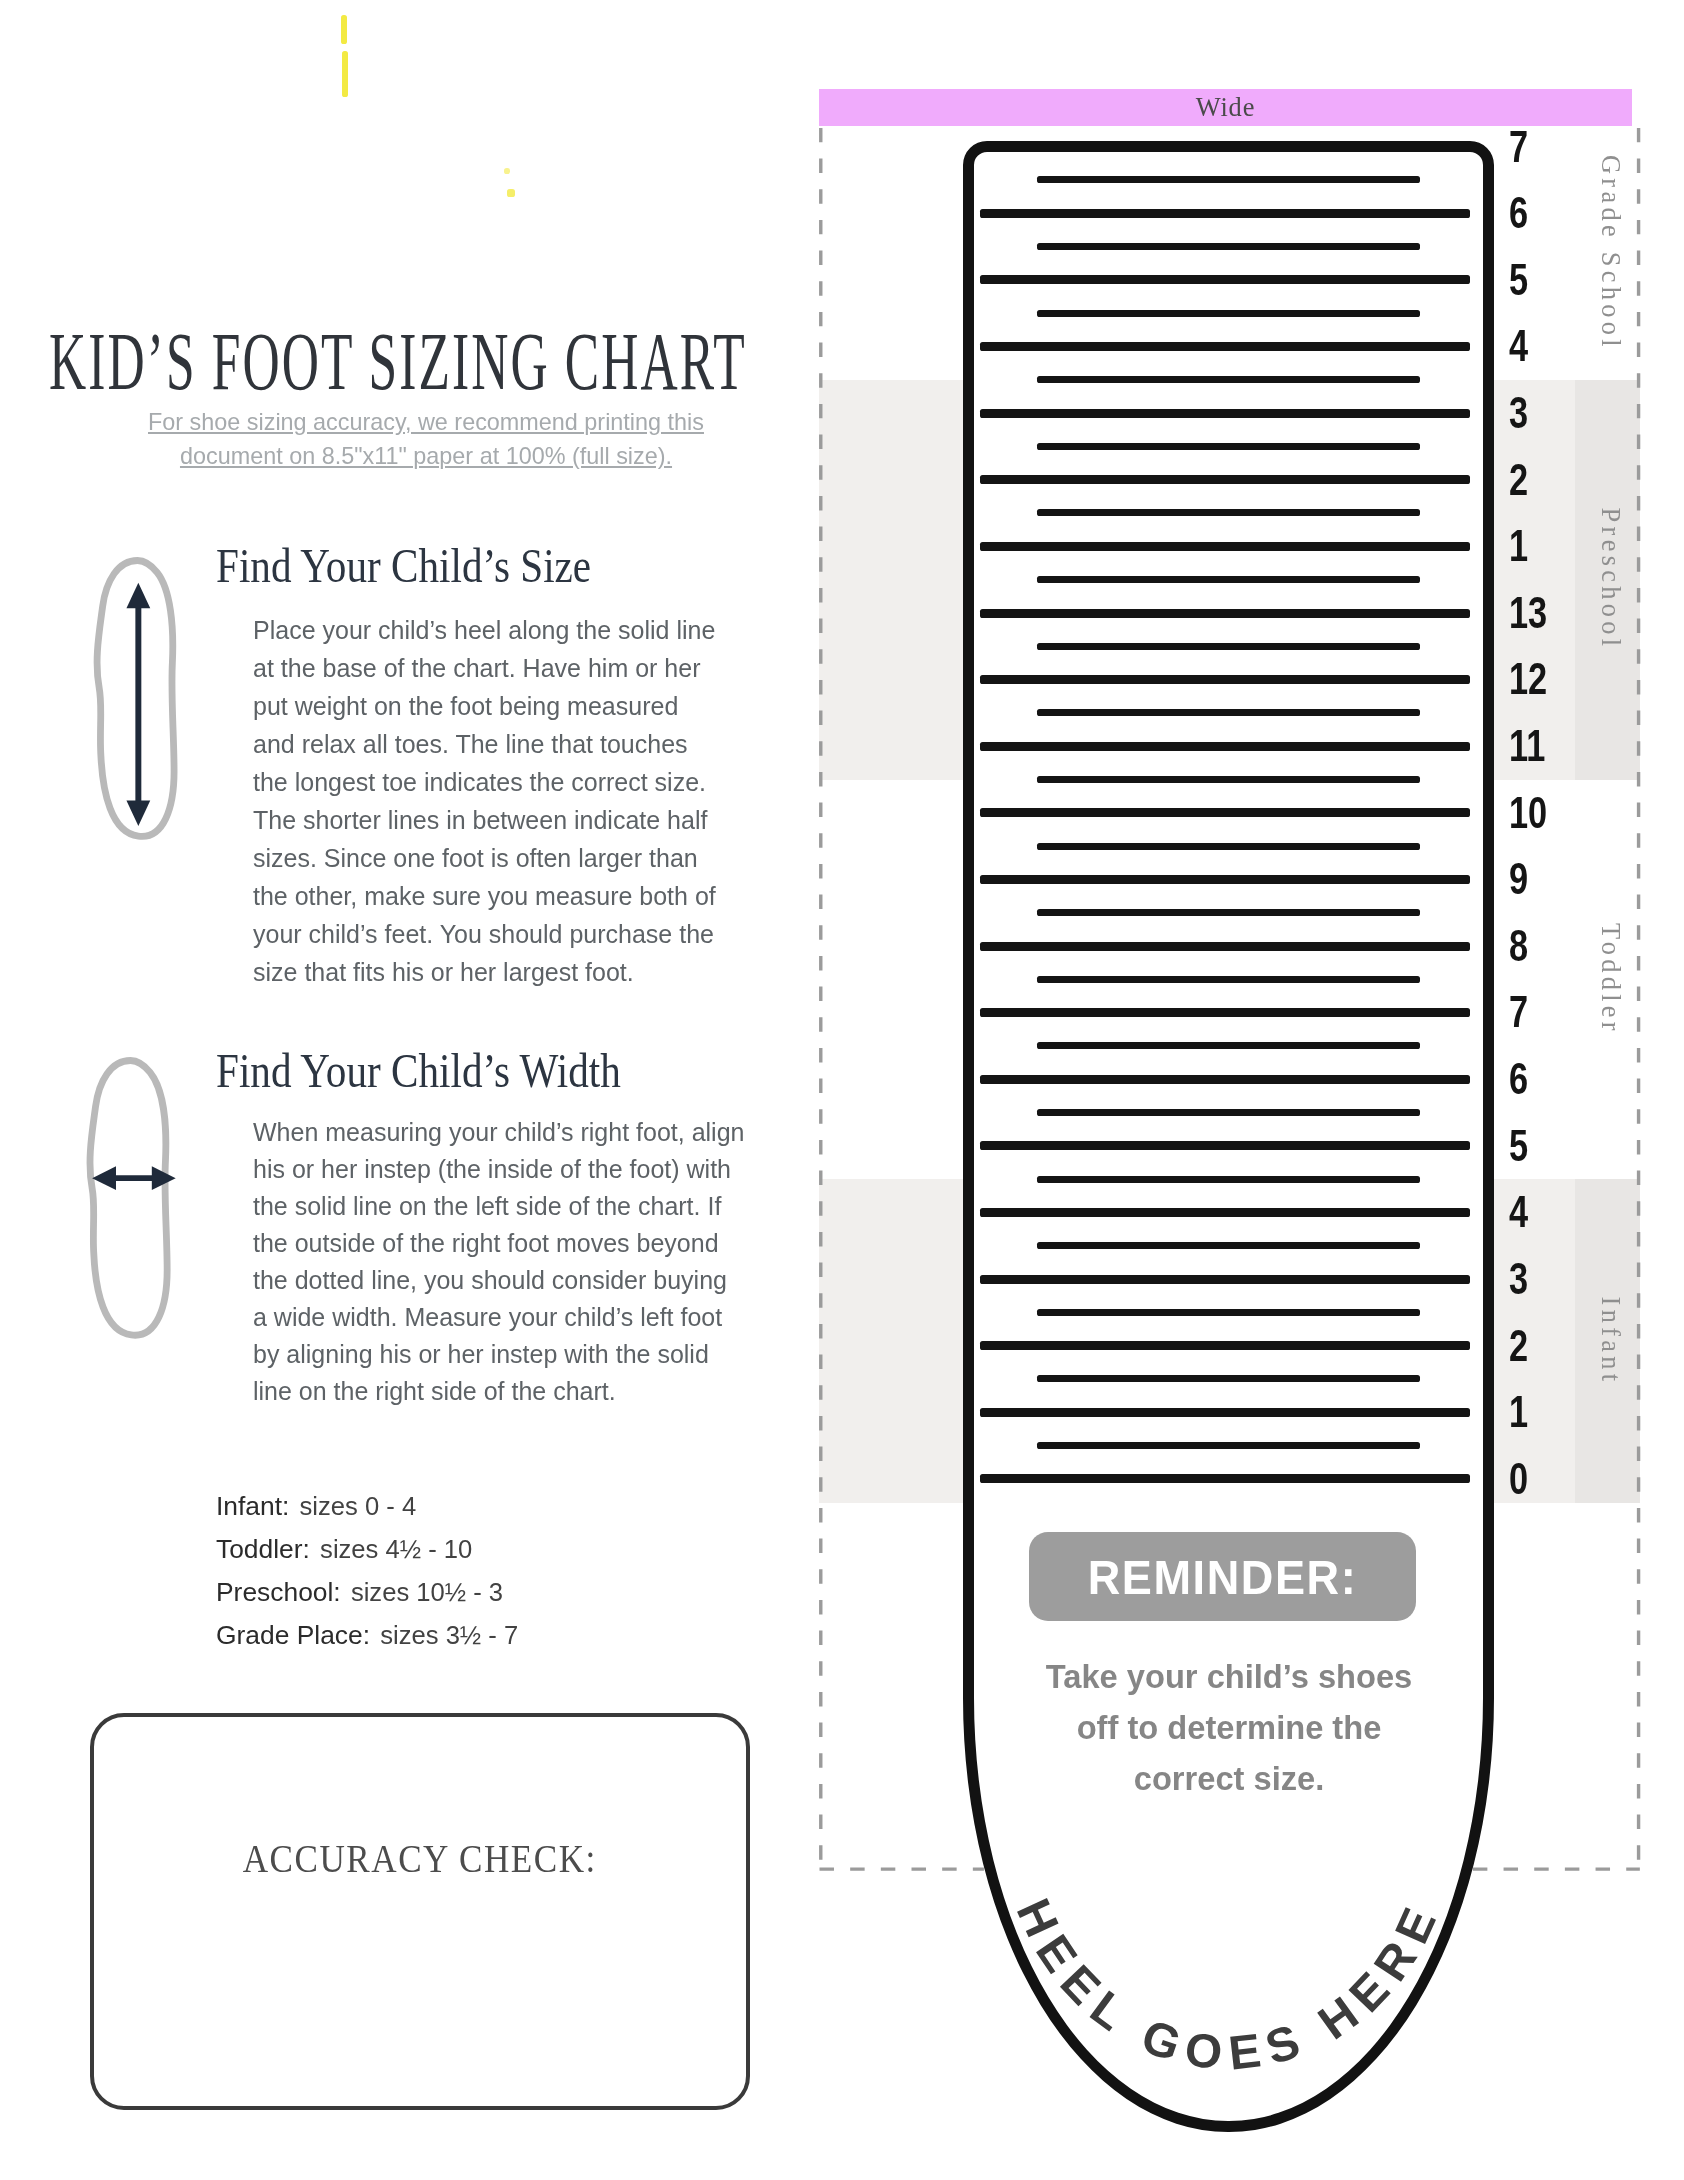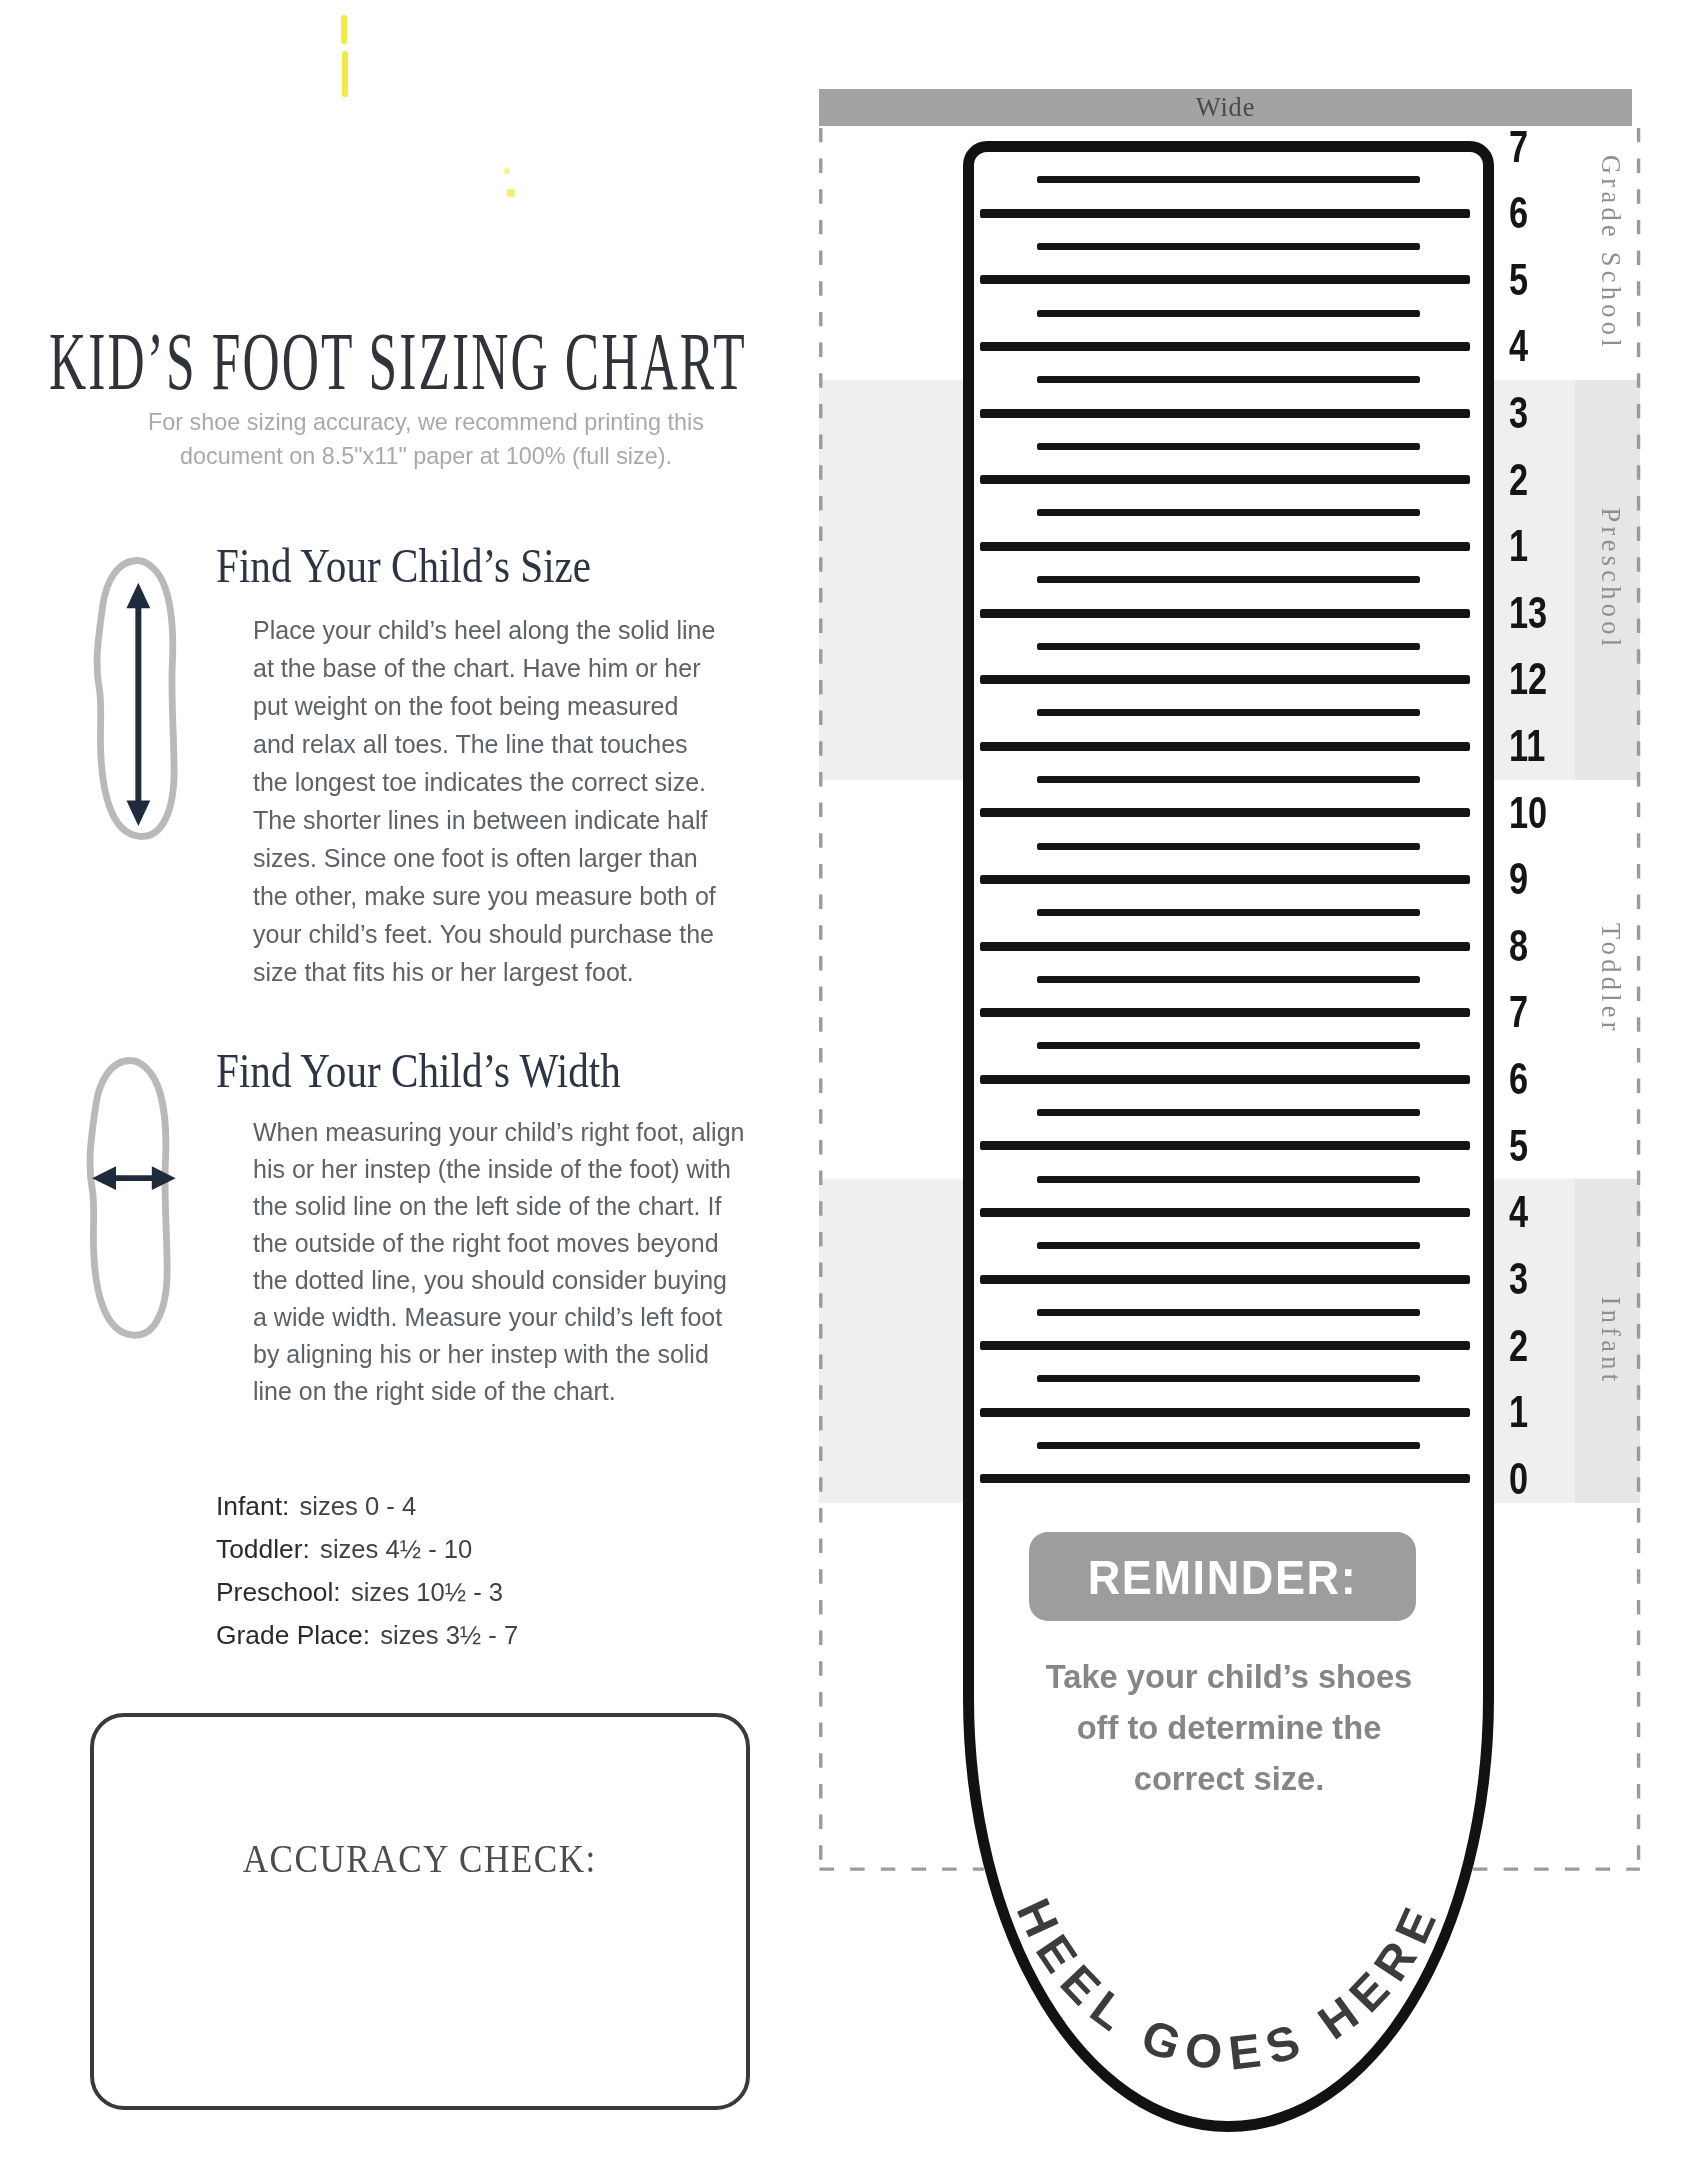--- a/index.html
+++ b/index.html
@@ -5,21 +5,21 @@
   html,body{margin:0;padding:0;background:#ffffff;}
   body{width:1685px;height:2181px;position:relative;overflow:hidden;
        font-family:"Liberation Sans",sans-serif;}
   .abs{position:absolute;}
 
   
   .doc-title{left:49px;top:313px;font-family:"Liberation Serif",serif;
     font-size:83px;font-weight:400;color:#30343a;letter-spacing:3.4px;
     white-space:nowrap;transform:scaleX(0.62);transform-origin:left top;}
   .doc-subtitle{left:51px;top:405px;width:750px;text-align:center;
-    font-size:23.4px;line-height:34px;color:#a6aaad;white-space:pre-line;}
+    font-size:23.4px;line-height:34px;color:#a6aaad;white-space:pre-line;text-decoration:underline;}
   .sec-heading{font-family:"Liberation Serif",serif;font-size:49px;
     color:#2c3541;white-space:nowrap;transform:scaleX(0.84);
     transform-origin:left top;font-weight:500;}
   .sec-body{width:579px;font-size:25px;color:#5d6266;white-space:pre-line;margin-left:37px;}
   #find-size-heading{left:216px;top:537px;}
   #find-size-body{left:216px;top:611px;line-height:38px;}
   #find-width-heading{left:216px;top:1042px;}
   #find-width-body{left:216px;top:1114px;line-height:37px;}
 
   .legend{left:216px;top:1485px;}
@@ -28,21 +28,21 @@
 
   .accuracy-box{left:90px;top:1713px;width:660px;height:397px;
     border:4.3px solid #3a3a3a;border-radius:34px;box-sizing:border-box;
     display:flex;flex-direction:column;align-items:center;padding-top:119px;}
   .accuracy-heading{font-family:"Liberation Serif",serif;font-size:39px;
     color:#4c4c4c;letter-spacing:1.7px;transform:scaleX(0.9);white-space:nowrap;}
   .accuracy-body{margin-top:17px;text-align:center;font-size:24px;
     line-height:34px;color:#575757;white-space:pre-line;}
 
   
-  .wide-band{left:819px;top:89px;width:813px;height:37px;background:#a3a3a3;
+  .wide-band{left:819px;top:89px;width:813px;height:37px;background:#f0abfc;
     display:flex;align-items:center;justify-content:center;}
   .wide-label{font-family:"Liberation Serif",serif;font-size:26.4px;color:#4a4a4a;
     letter-spacing:0.9px;}
   .zone-band{left:819px;width:820px;}
   .zone-band.shaded{background:#f1efed;}
   .zone-strip{left:1575px;width:65px;}
   .zone-strip.shaded{background:#e8e6e4;}
   .zone-label{left:1578px;width:48px;text-align:center;
     writing-mode:vertical-rl;text-orientation:sideways;
     font-family:"Liberation Serif",serif;font-size:26.4px;color:#8f8f8f;

